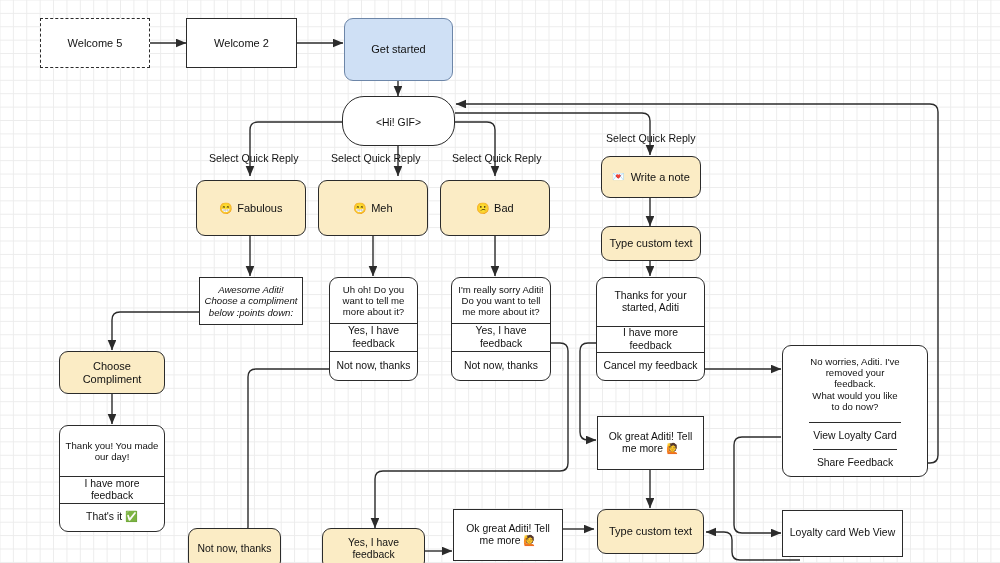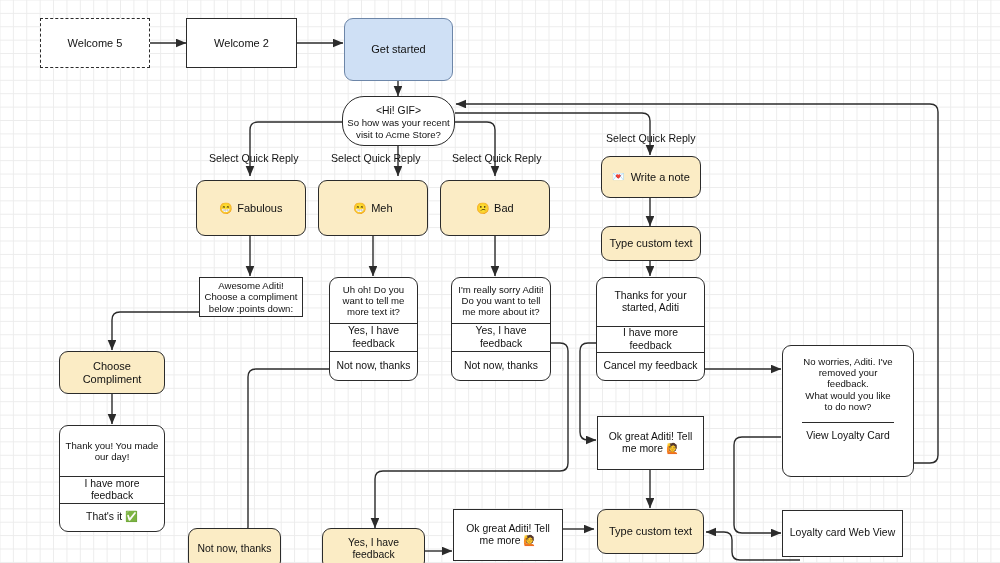--- a/index.html
+++ b/index.html
@@ -130,22 +130,20 @@
   <div class="node" style="left:186px;top:18px;width:111px;height:50px;">
     <div class="cell fz11" style="flex:1">Welcome 2</div>
   </div>
 
   <div class="node rounded blue" style="left:344px;top:18px;width:109px;height:63px;">
     <div class="cell fz11" style="flex:1">Get started</div>
   </div>
 
   <div class="node" style="left:342px;top:96px;width:113px;height:50px;justify-content:center;border-radius:22px;">
     <div class="cell fz105" style="padding:0;border:0;display:block;padding-top:4px;">&lt;Hi! GIF&gt;</div>
-    <div class="cell fz10" style="padding:0 4px;border:0;display:block;line-height:1.25;">So how was your recent
-visit to Acme Store?</div>
   </div>
 
   <div class="edge-label" style="left:209px;top:152px;">Select Quick Reply</div>
   <div class="edge-label" style="left:331px;top:152px;">Select Quick Reply</div>
   <div class="edge-label" style="left:452px;top:152px;">Select Quick Reply</div>
   <div class="edge-label" style="left:606px;top:132px;">Select Quick Reply</div>
 
   <div class="node rounded yellow" style="left:196px;top:180px;width:110px;height:56px;">
     <div class="cell fz11" style="flex:1">
       <span class="emoji">😁</span>
@@ -171,50 +169,51 @@
     <div class="cell fz11" style="flex:1">
       <span class="emoji-in" style="margin-right:6px;">💌</span>
       <span>Write a note</span>
     </div>
   </div>
 
   <div class="node rounded yellow" style="left:601px;top:226px;width:100px;height:35px;">
     <div class="cell fz11" style="flex:1">Type custom text</div>
   </div>
 
-  <div class="node" style="left:199px;top:277px;width:104px;height:40px;">
+  <div class="node" style="left:199px;top:277px;width:104px;height:48px;font-style:italic;">
     <div class="cell fz10" style="flex:1">Awesome Aditi! Choose a compliment below :points down:</div>
   </div>
 
   <div class="node rounded" style="left:329px;top:277px;width:89px;height:104px;">
-    <div class="cell fz10" style="height:45px;">Uh oh!  Do you want to tell me more text it?</div>
+    <div class="cell fz10" style="height:45px;">Uh oh!  Do you want to tell me more about it?</div>
     <div class="cell fz105" style="height:28px;">Yes, I have feedback</div>
     <div class="cell fz105" style="height:29px;">Not now, thanks</div>
   </div>
 
   <div class="node rounded" style="left:451px;top:277px;width:100px;height:104px;">
     <div class="cell fz10" style="height:45px;">I'm really sorry Aditi! Do you want to tell me more about it?</div>
     <div class="cell fz105" style="height:28px;">Yes, I have feedback</div>
     <div class="cell fz105" style="height:29px;">Not now, thanks</div>
   </div>
 
   <div class="node rounded" style="left:596px;top:277px;width:109px;height:104px;">
     <div class="cell fz105" style="height:48px;">Thanks for your
 started, Aditi</div>
     <div class="cell fz105" style="height:26px;">I have more feedback</div>
     <div class="cell fz105" style="height:28px;">Cancel my feedback</div>
   </div>
 
-  <div class="node rounded" style="left:782px;top:345px;width:132px;height:132px;align-items:center;">
+  <div class="node rounded" style="left:782px;top:345px;width:146px;height:132px;align-items:center;">
     <div class="cell fz10" style="height:76px;">No worries, Aditi. I've
 removed your
 feedback.
 What would you like
 to do now?</div>
     <div class="cell fz105" style="height:27px;">View Loyalty Card</div>
+    <div class="cell fz105" style="height:27px;">Share Feedback</div>
   </div>
 
   <div class="node rounded yellow" style="left:59px;top:351px;width:106px;height:43px;">
     <div class="cell fz11" style="flex:1">Choose Compliment</div>
   </div>
 
   <div class="node rounded" style="left:59px;top:425px;width:106px;height:107px;">
     <div class="cell fz10" style="height:50px;">Thank you! You made our day!</div>
     <div class="cell fz105" style="height:27px;">I have more feedback</div>
     <div class="cell fz105" style="height:28px;">That's it ✅</div>

